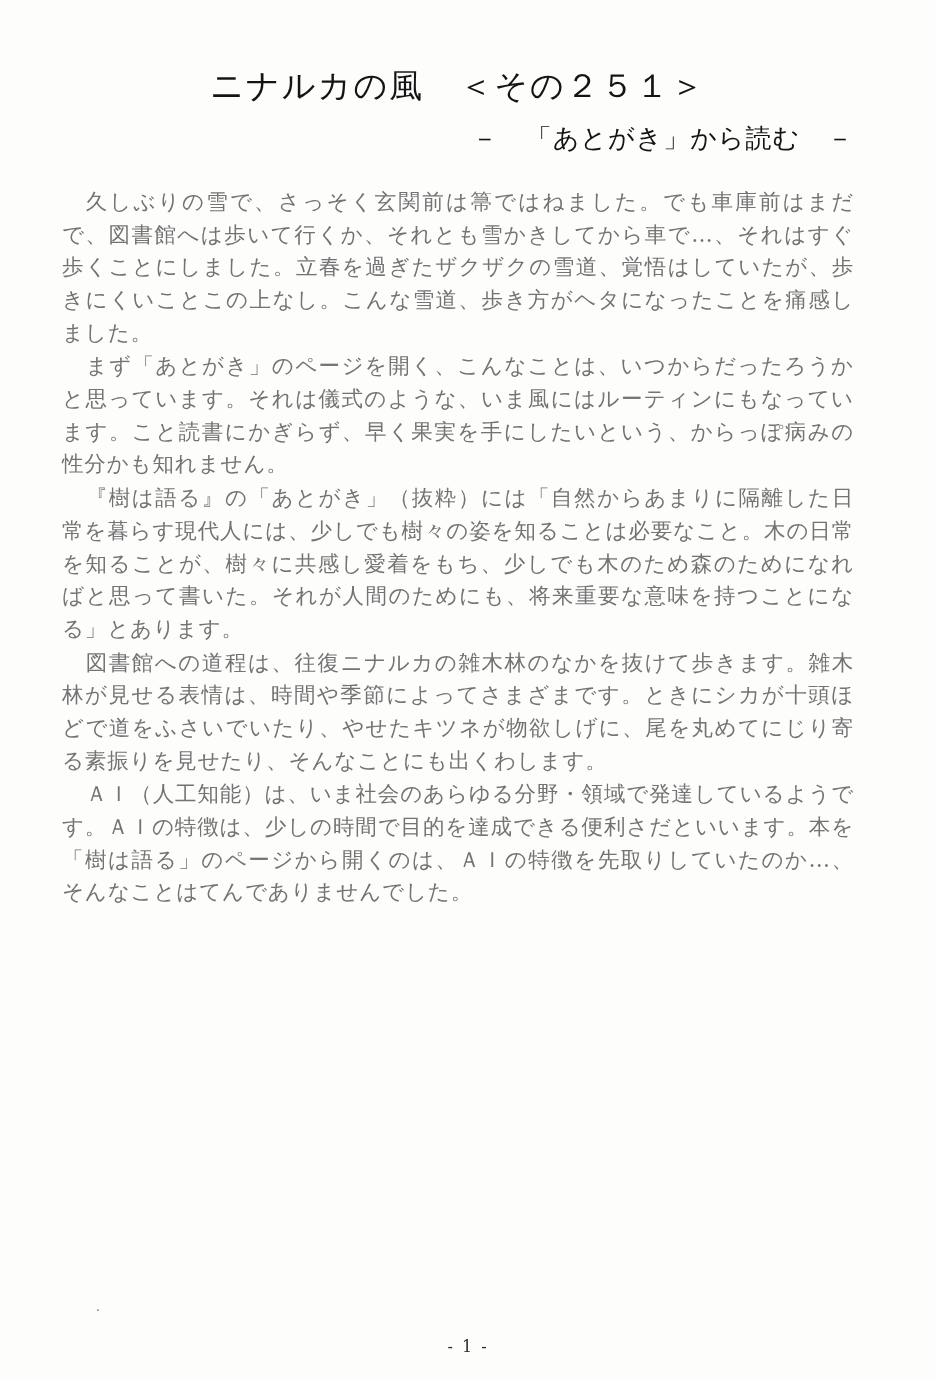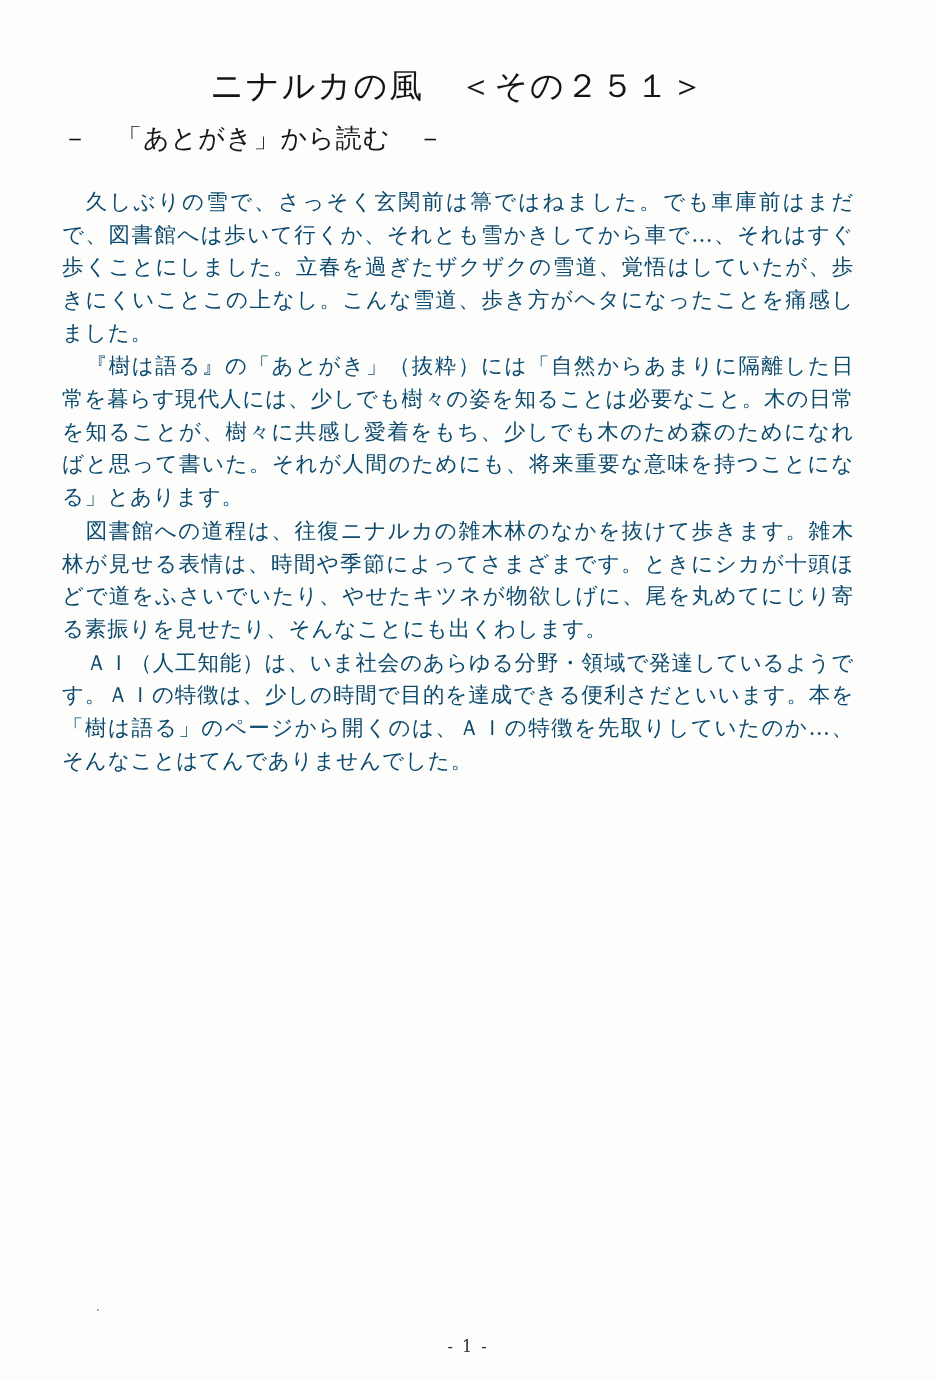--- a/index.html
+++ b/index.html
@@ -26,40 +26,40 @@
   .doc-title {
     text-align: center;
     font-size: 33px;
     letter-spacing: 2px;
     margin: 18px 0 0 0;
     font-weight: 500;
     color: #141414;
     white-space: nowrap;
   }
   .doc-subtitle {
-    text-align: left;
+    text-align: right;
     font-size: 26px;
     letter-spacing: 1px;
     margin: 12px 0 18px 0;
     font-weight: 400;
     color: #141414;
     white-space: nowrap;
   }
   .body-block {
     margin-top: 30px;
   }
   .para {
     font-size: 21.5px;
     line-height: 1.52;
     text-align: justify;
     text-justify: inter-ideograph;
     text-indent: 1.1em;
     margin: 0 0 0.05em 0;
     letter-spacing: 0.04em;
-    color: #0c4a6e;
+    color: #737373;
   }
   .page-number {
     position: absolute;
     bottom: 24px;
     left: 0;
     width: 936px;
     text-align: center;
     font-size: 16px;
     letter-spacing: 2px;
     color: #2a2a2a;
@@ -75,20 +75,21 @@
 </head>
 <body>
 
 <div class="page">
 
   <h1 class="doc-title">ニナルカの風　＜その２５１＞</h1>
   <h2 class="doc-subtitle">－　「あとがき」から読む　－</h2>
 
   <div class="body-block">
     <p class="para">久しぶりの雪で、さっそく玄関前は箒ではねました。でも車庫前はまだで、図書館へは歩いて行くか、それとも雪かきしてから車で…、それはすぐ歩くことにしました。立春を過ぎたザクザクの雪道、覚悟はしていたが、歩きにくいことこの上なし。こんな雪道、歩き方がヘタになったことを痛感しました。</p>
+    <p class="para">まず「あとがき」のページを開く、こんなことは、いつからだったろうかと思っています。それは儀式のような、いま風にはルーティンにもなっています。こと読書にかぎらず、早く果実を手にしたいという、からっぽ病みの性分かも知れません。</p>
     <p class="para">『樹は語る』の「あとがき」（抜粋）には「自然からあまりに隔離した日常を暮らす現代人には、少しでも樹々の姿を知ることは必要なこと。木の日常を知ることが、樹々に共感し愛着をもち、少しでも木のため森のためになればと思って書いた。それが人間のためにも、将来重要な意味を持つことになる」とあります。</p>
     <p class="para">図書館への道程は、往復ニナルカの雑木林のなかを抜けて歩きます。雑木林が見せる表情は、時間や季節によってさまざまです。ときにシカが十頭ほどで道をふさいでいたり、やせたキツネが物欲しげに、尾を丸めてにじり寄る素振りを見せたり、そんなことにも出くわします。</p>
     <p class="para">ＡＩ（人工知能）は、いま社会のあらゆる分野・領域で発達しているようです。ＡＩの特徴は、少しの時間で目的を達成できる便利さだといいます。本を「樹は語る」のページから開くのは、ＡＩの特徴を先取りしていたのか…、そんなことはてんでありませんでした。</p>
   </div>
 
   <div class="corner-mark">·</div>
   <div class="page-number">- 1 -</div>
 
 </div>
 

